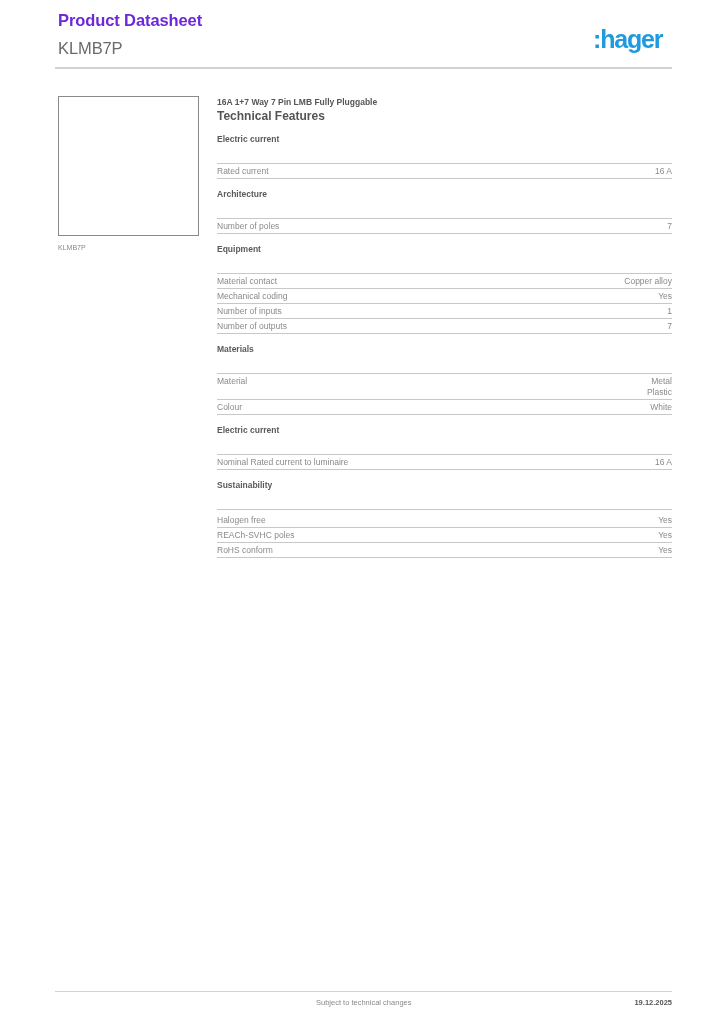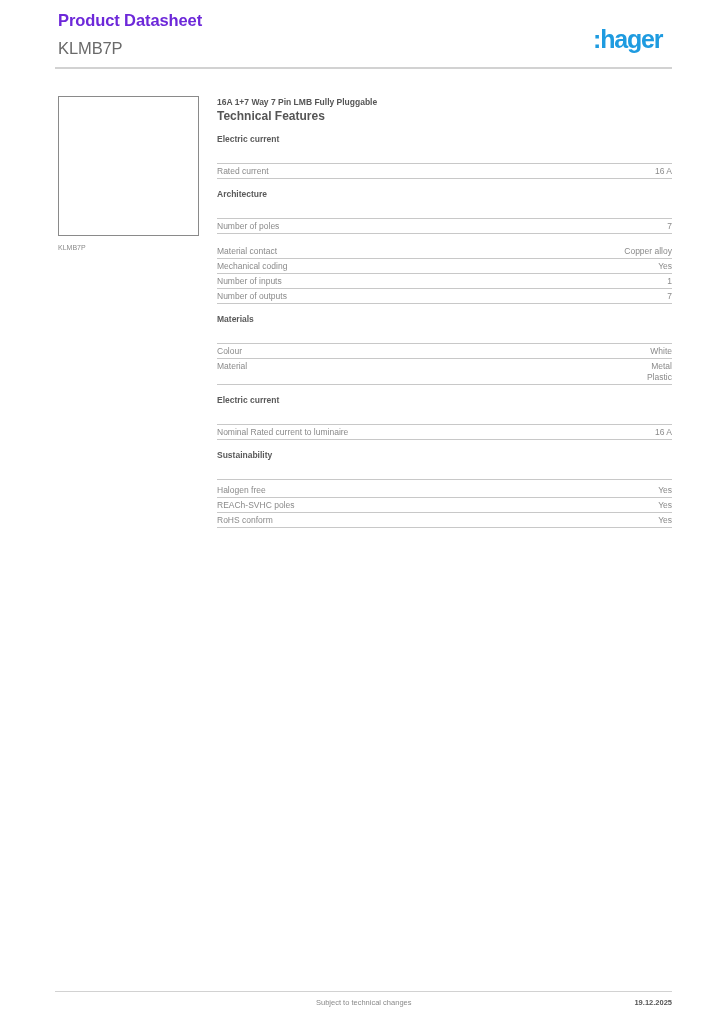--- a/index.html
+++ b/index.html
@@ -172,48 +172,49 @@
 
   <div class="section">
     <div class="section-title">Architecture</div>
     <div class="row">
       <span>Number of poles</span>
       <span class="val">7</span>
     </div>
   </div>
 
   <div class="section">
+    <div class="section-title">Equipment</div>
     <div class="row">
       <span>Material contact</span>
       <span class="val">Copper alloy</span>
     </div>
     <div class="row">
       <span>Mechanical coding</span>
       <span class="val">Yes</span>
     </div>
     <div class="row">
       <span>Number of inputs</span>
       <span class="val">1</span>
     </div>
     <div class="row">
       <span>Number of outputs</span>
       <span class="val">7</span>
     </div>
   </div>
 
   <div class="section">
     <div class="section-title">Materials</div>
-    <div class="row">
-      <span>Colour</span>
-      <span class="val">White</span>
-    </div>
     <div class="row">
       <span>Material</span>
       <span class="val">Metal
 Plastic</span>
+    </div>
+    <div class="row">
+      <span>Colour</span>
+      <span class="val">White</span>
     </div>
   </div>
 
 
   <div class="section">
     <div class="section-title">Electric current</div>
     <div class="row">
       <span>Nominal Rated current to luminaire</span>
       <span class="val">16 A</span>
     </div>

